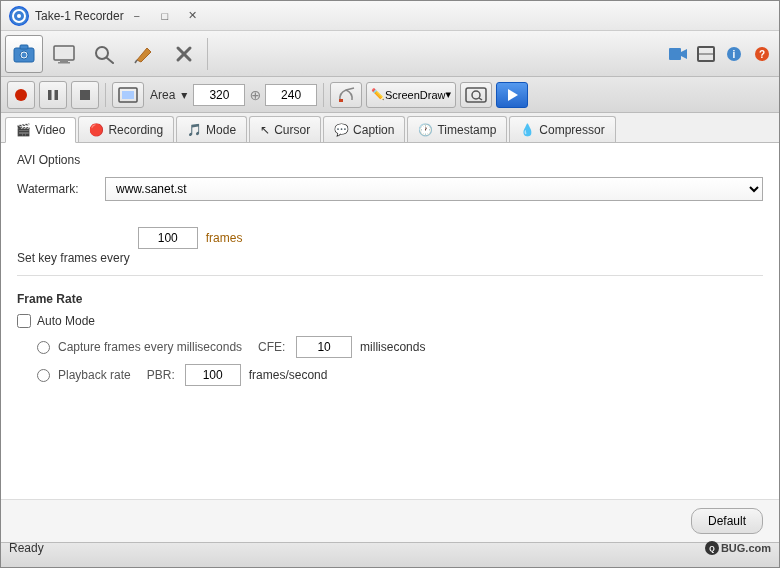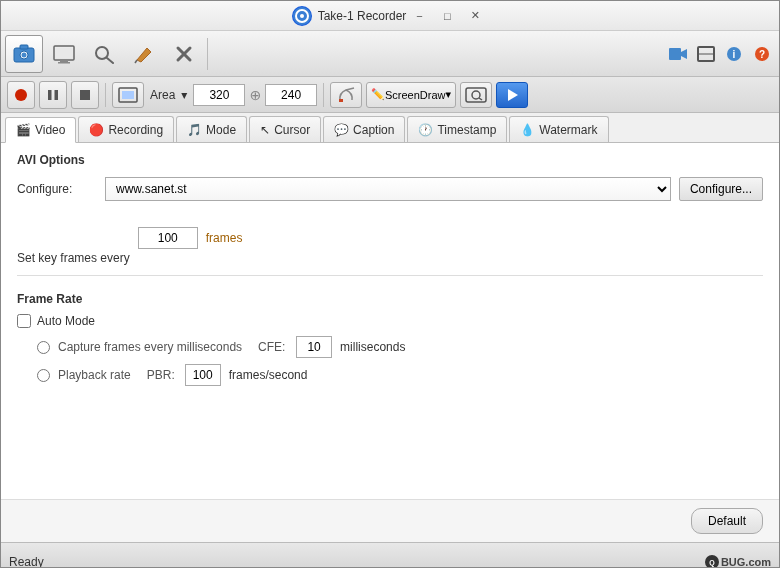--- a/index.html
+++ b/index.html
@@ -14,21 +14,21 @@
       flex-direction: column;
       border: 1px solid #888;
     }
 
     
     .titlebar {
       background: linear-gradient(to bottom, #f8f8f8, #e8e8e8);
       height: 30px;
       display: flex;
       align-items: center;
-      justify-content: center;
+      justify-content: flex-start;
       padding: 0 8px;
       border-bottom: 1px solid #ccc;
       flex-shrink: 0;
     }
     .titlebar-left {
       display: flex;
       align-items: center;
       gap: 6px;
     }
     .titlebar-logo {
@@ -200,21 +200,21 @@
     
     .main-content {
       background: white;
       flex: 1;
       padding: 10px 16px;
       overflow: hidden;
     }
 
     .section-title {
       font-size: 12px;
-      font-weight: bold;
+      font-weight: normal;
       color: #333;
       margin-bottom: 10px;
     }
 
     .form-row {
       display: flex;
       align-items: center;
       margin-bottom: 10px;
       gap: 8px;
     }
@@ -331,21 +331,21 @@
       align-items: center;
       gap: 8px;
       margin-bottom: 6px;
     }
     .frame-label-abbr {
       font-size: 12px;
       color: #555;
       min-width: 30px;
     }
     .frame-input {
-      width: 36px;
+      width: 56px;
       height: 22px;
       border: 1px solid #aaa;
       font-size: 12px;
       padding: 0 4px;
       text-align: center;
     }
     .frame-unit {
       font-size: 12px;
       color: #333;
     }
@@ -376,21 +376,21 @@
       font-size: 12px;
       cursor: pointer;
       border-radius: 10px;
     }
 
     
     .statusbar {
       background: linear-gradient(to bottom, #e8e8e8, #d8d8d8);
       height: 24px;
       display: flex;
-      align-items: flex-start;
+      align-items: flex-end;
       padding: 12px 8px;
       border-top: 1px solid #bbb;
       flex-shrink: 0;
       justify-content: space-between;
     }
     .status-text {
       font-size: 12px;
       color: #333;
     }
     .statusbar-logo {
@@ -574,33 +574,32 @@
   <div class="tab">
     <span>💬</span>
     <span>Caption</span>
   </div>
   <div class="tab">
     <span>🕐</span>
     <span>Timestamp</span>
   </div>
   <div class="tab">
     <span>💧</span>
-    <span>Watermark</span>
+    <span>Compressor</span>
   </div>
 </div>
 
 <div class="main-content">
 
   <div class="section-title">AVI Options</div>
   <div class="form-row">
-    <span class="form-label">Configure:</span>
+    <span class="form-label">Watermark:</span>
     <select class="compressor-select">
       <option>www.sanet.st</option>
     </select>
-    <button class="configure-btn">Configure...</button>
   </div>
 
 
   <div class="keyframes-row">
     <span style="font-size:12px;color:#333;margin-top:40px;">Set key frames every</span>
     <input type="text" class="keyframes-input" value="100" style="">
     <span style="font-size:12px;color:#a16207;">frames</span>
   </div>
 
   <div class="divider"></div>

